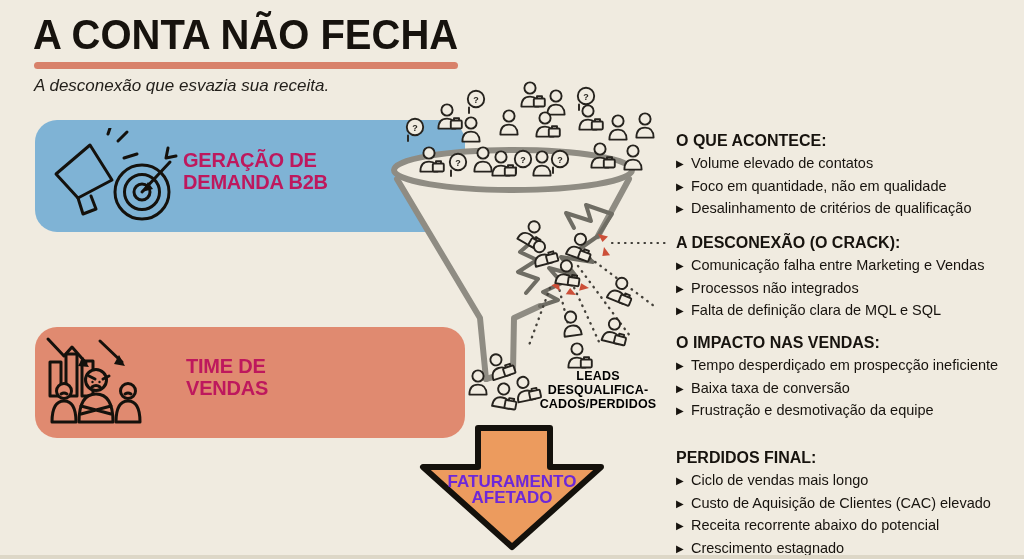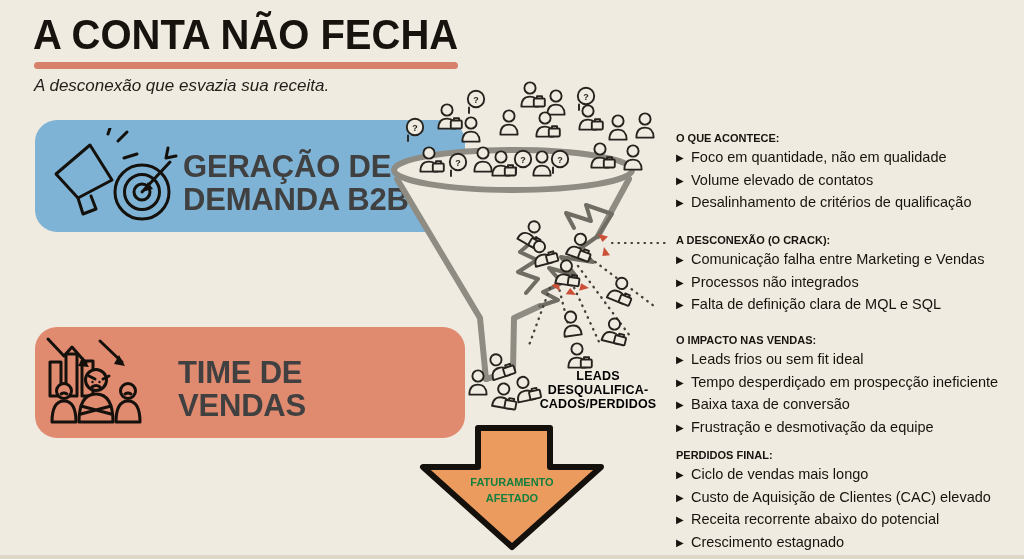--- a/index.html
+++ b/index.html
@@ -10,27 +10,27 @@
   
   .title{left:33px;top:12px;font-size:40px;font-weight:900;letter-spacing:0px;color:#17130e;
          transform:scaleY(1.04);transform-origin:left top;white-space:nowrap;}
   .underline{left:34px;top:62px;width:424px;height:7px;background:#d8816a;border-radius:4px;}
   .subtitle{left:34px;top:76px;font-size:17px;font-style:italic;color:#211e19;white-space:nowrap;}
 
   
   .box{border-radius:22px;}
   .box-blue{left:35px;top:120px;width:430px;height:112px;background:#7fb3d5;}
   .box-red{left:35px;top:327px;width:430px;height:111px;background:#e08a70;}
-  .box-label{font-weight:900;font-size:31px;line-height:1.08;color:#404040;letter-spacing:-0.2px;}
+  .box-label{font-weight:900;font-size:20px;line-height:1.08;color:#be185d;letter-spacing:-0.2px;}
   .lbl-blue{left:183px;top:150px;}
-  .lbl-red{left:178px;top:356px;}
+  .lbl-red{left:186px;top:356px;}
 
   
   .rsec{left:676px;width:348px;color:#17130e;}
-  .rhead{font-weight:900;font-size:11px;margin-bottom:3px;white-space:nowrap;}
+  .rhead{font-weight:900;font-size:16px;margin-bottom:3px;white-space:nowrap;}
   .rlist{list-style:none;margin:0;padding:0;}
   .rlist li{font-size:14.5px;line-height:21.5px;white-space:nowrap;}
   .tri{display:inline-block;width:15px;font-size:10px;transform:translateY(-1.5px);}
 
   
   #funnel-scene{left:380px;top:80px;width:340px;height:355px;}
   .funnel-fill{fill:#f0ebe0;stroke:none;}
   .wall{stroke:#8f8c83;stroke-width:6;fill:none;stroke-linecap:round;stroke-linejoin:round;}
   .crack{stroke:#6f6d64;stroke-width:4;fill:none;stroke-linecap:round;stroke-linejoin:round;}
   .outline{stroke:#26231e;stroke-width:1.9;fill:#f0ebe0;stroke-linejoin:round;stroke-linecap:round;}
@@ -41,21 +41,21 @@
   .dotted-connector{stroke:#3c3a35;stroke-width:2.2;stroke-dasharray:0.5 6;stroke-linecap:round;}
 
   
   .leads-label{left:533px;top:369px;width:130px;text-align:center;font-weight:900;
                font-size:12.5px;line-height:14px;color:#000000;letter-spacing:0.2px;}
 
   
   #arrow-svg{left:412px;top:418px;width:200px;height:140px;}
   .arrow-shape{fill:#ec9b5e;stroke:#14110c;stroke-width:6;stroke-linejoin:round;}
   .arrow-label{left:432px;top:474px;width:160px;text-align:center;font-weight:900;
-               font-size:11px;line-height:16px;color:#15803d;}
+               font-size:17px;line-height:16px;color:#6d28d9;}
 
   
   .icon-stroke{stroke:#14110c;stroke-width:3;fill:none;stroke-linecap:round;stroke-linejoin:round;}
   .fill-blue{fill:#7fb3d5;}
   .fill-red{fill:#e08a70;}
   .ink{fill:#14110c;stroke:none;}
 
   .bottom-strip{left:0;bottom:0;width:1024px;height:4px;background:#ddd7c7;}
 </style>
 </head>
@@ -260,39 +260,38 @@
   </svg>
   <div class="abs arrow-label">
     <div>FATURAMENTO</div>
     <div>AFETADO</div>
   </div>
 
   <div class="abs rsec" style="top:132px">
     <div class="rhead">O QUE ACONTECE:</div>
     <ul class="rlist">
 
-    <li><span class="tri">▶</span><span>Foco em quantidade, não em qualidade</span></li>
-        <li><span class="tri">▶</span><span>Volume elevado de contatos</span></li>
+    <li><span class="tri">▶</span><span>Volume elevado de contatos</span></li>
+        <li><span class="tri">▶</span><span>Foco em quantidade, não em qualidade</span></li>
         <li><span class="tri">▶</span><span>Desalinhamento de critérios de qualificação</span></li>
       </ul>
   </div>
   <div class="abs rsec" style="top:234px">
     <div class="rhead">A DESCONEXÃO (O CRACK):</div>
     <ul class="rlist">
 
     <li><span class="tri">▶</span><span>Comunicação falha entre Marketing e Vendas</span></li>
         <li><span class="tri">▶</span><span>Processos não integrados</span></li>
         <li><span class="tri">▶</span><span>Falta de definição clara de MQL e SQL</span></li>
       </ul>
   </div>
   <div class="abs rsec" style="top:334px">
     <div class="rhead">O IMPACTO NAS VENDAS:</div>
     <ul class="rlist">
 
-    <li><span class="tri">▶</span><span>Leads frios ou sem fit ideal</span></li>
         <li><span class="tri">▶</span><span>Tempo desperdiçado em prospecção ineficiente</span></li>
         <li><span class="tri">▶</span><span>Baixa taxa de conversão</span></li>
         <li><span class="tri">▶</span><span>Frustração e desmotivação da equipe</span></li>
       </ul>
   </div>
   <div class="abs rsec" style="top:449px">
     <div class="rhead">PERDIDOS FINAL:</div>
     <ul class="rlist">
 
     <li><span class="tri">▶</span><span>Ciclo de vendas mais longo</span></li>

